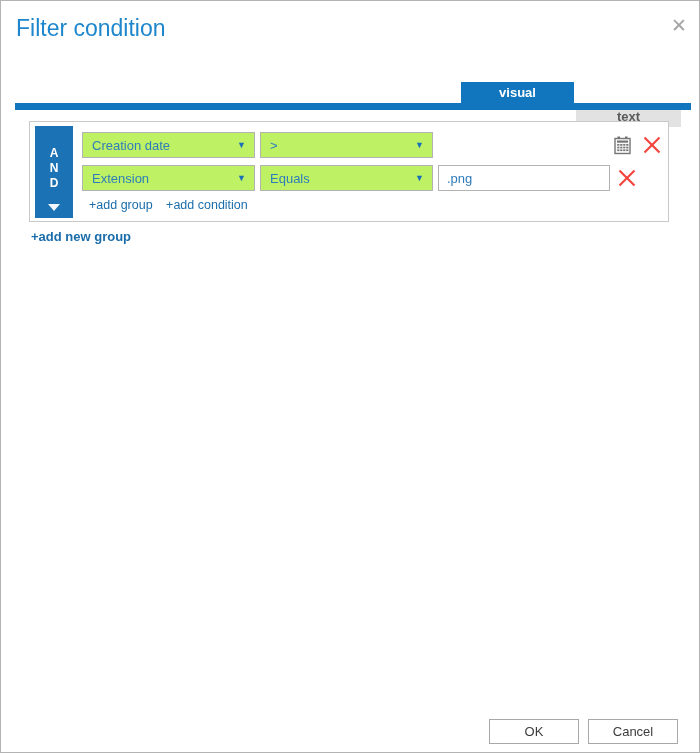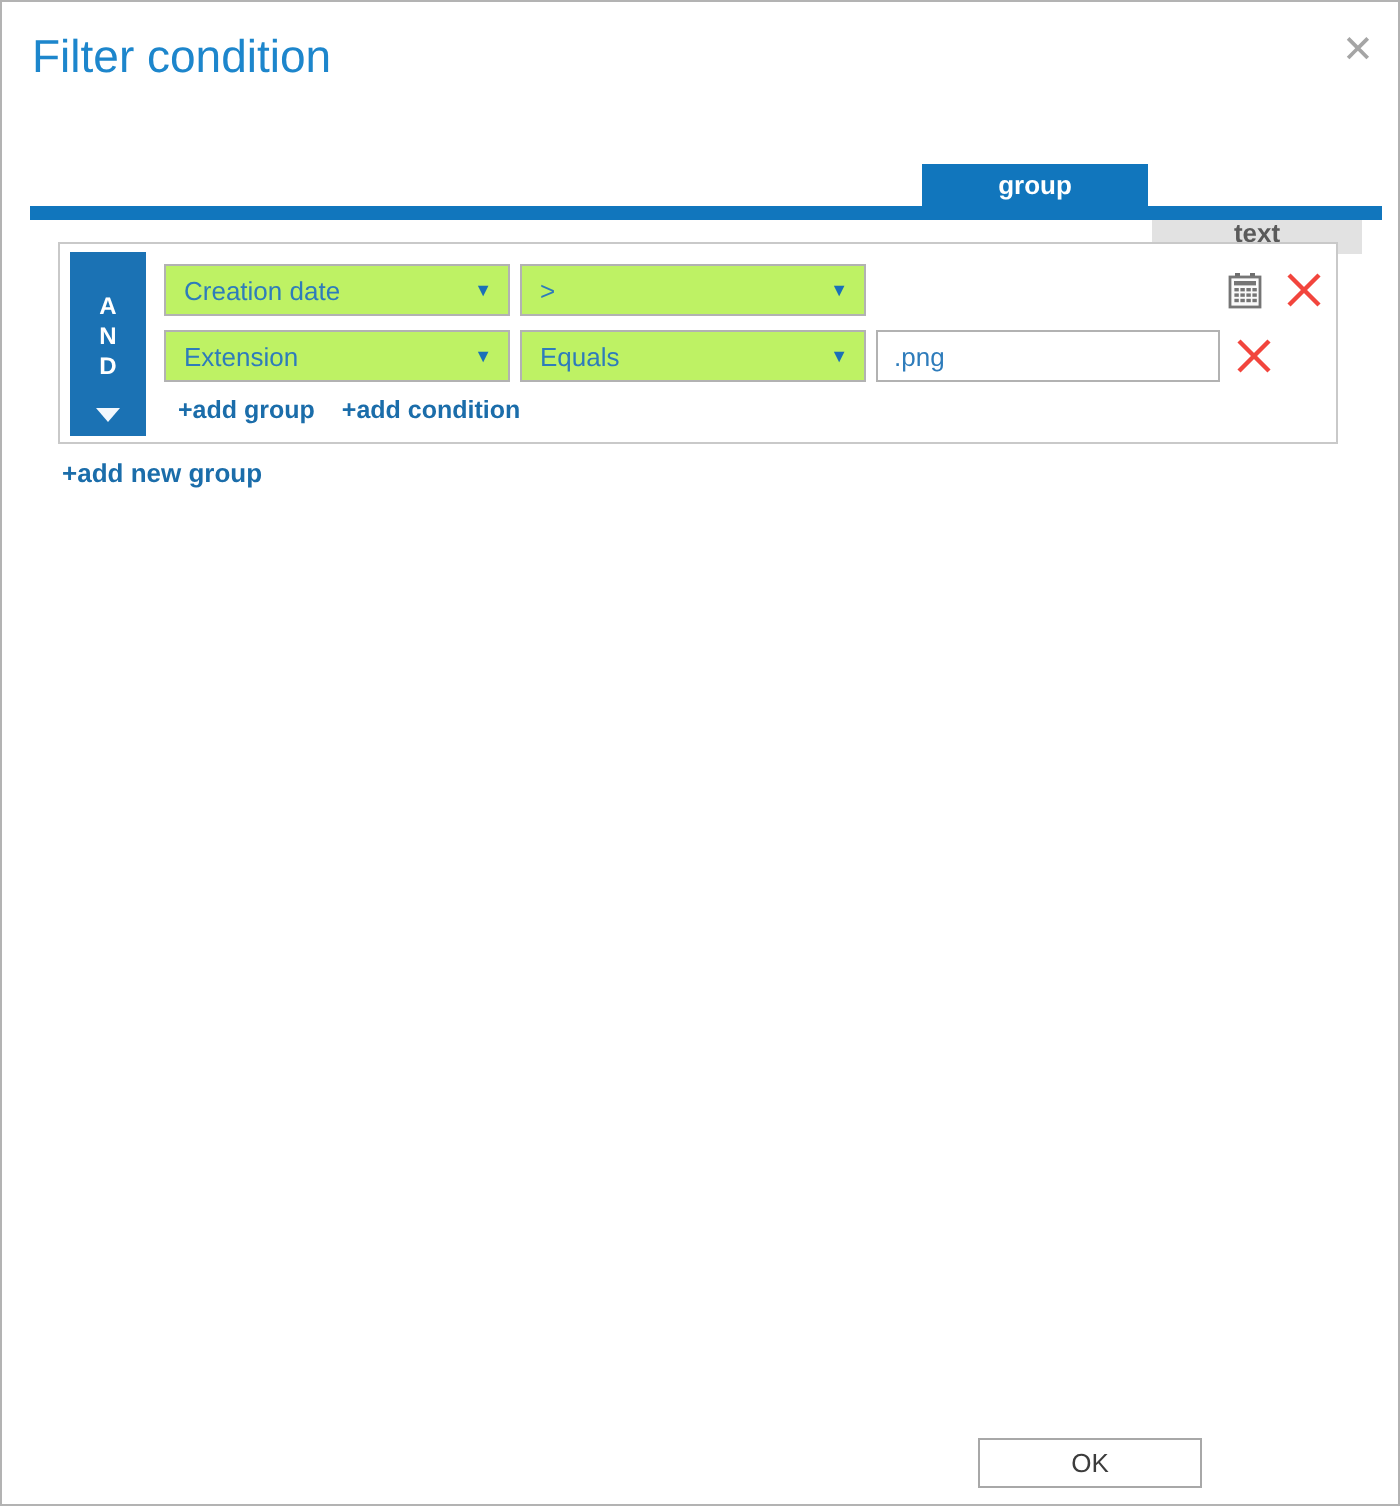--- a/index.html
+++ b/index.html
@@ -88,49 +88,49 @@
     position: absolute; cursor: pointer;
     display: flex; align-items: center; justify-content: center;
   }
   .calendar-btn { left: 583px; top: 13px; width: 18px; height: 20px; }
   .delete-btn   { width: 22px; height: 22px; }
   .delete-row1  { left: 611px; top: 12px; }
   .delete-row2  { left: 586px; top: 45px; }
 
   .group-links {
     position: absolute; left: 59px; top: 76px;
-    font-size: 12.5px; font-weight: bold; color: #1b6daa;
+    font-size: 12.5px; font-weight: normal; color: #1b6daa;
   }
   .group-links .link { cursor: pointer; margin-right: 10px; }
 
   .add-new-group {
     position: absolute; left: 30px; top: 228px;
     font-size: 13px; font-weight: bold; color: #1b6daa; cursor: pointer;
   }
 
   
   .footer-btn {
-    position: absolute; top: 718px; width: 112px; height: 25px;
+    position: absolute; top: 718px; width: 90px; height: 25px;
     background: #ffffff; border: 1px solid #a8a8a8;
     font-family: "Liberation Sans", sans-serif;
     font-size: 13px; color: #3c3c3c;
     text-align: center; line-height: 23px; cursor: pointer;
   }
   .ok-btn { left: 488px; }
   .cancel-btn { left: 587px; }
 </style>
 </head>
 <body>
 
 <div class="dialog">
 
   <div class="title">Filter condition</div>
   <div class="close-btn">✕</div>
 
-  <div class="tab active">group</div>
+  <div class="tab active">visual</div>
   <div class="tab inactive">text</div>
   <div class="tab-underline"></div>
 
   <div class="group-box">
 
     <div class="and-button">
       <span class="op-letter">A</span>
       <span class="op-letter">N</span>
       <span class="op-letter">D</span>
       <span class="tri-down"></span>
@@ -191,14 +191,15 @@
 
     <div class="group-links">
       <span class="link">+add group</span>
       <span class="link">+add condition</span>
     </div>
   </div>
 
   <div class="add-new-group">+add new group</div>
 
   <div class="footer-btn ok-btn">OK</div>
+  <div class="footer-btn cancel-btn">Cancel</div>
 
 </div>
 
 </body></html>

